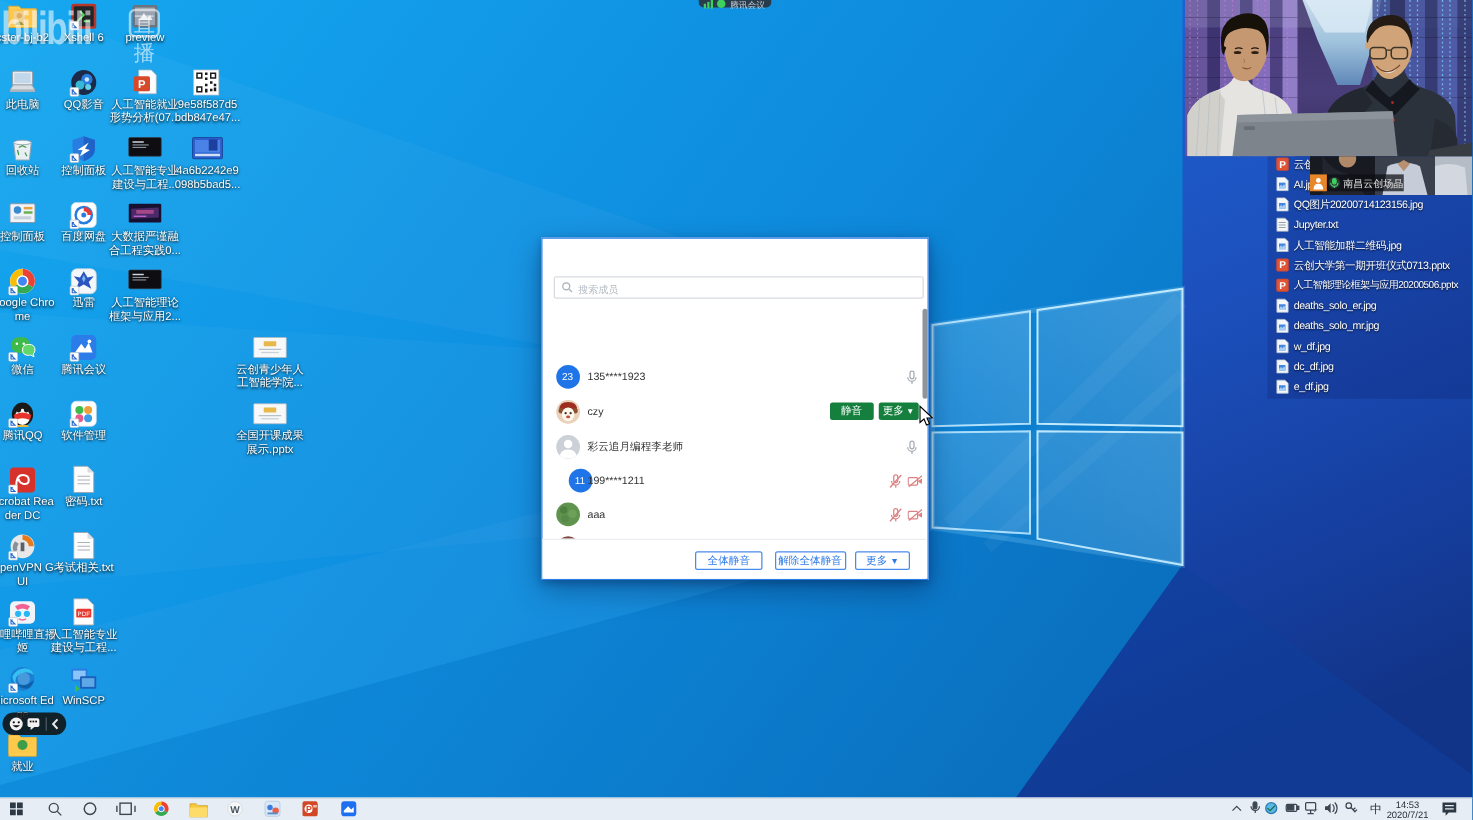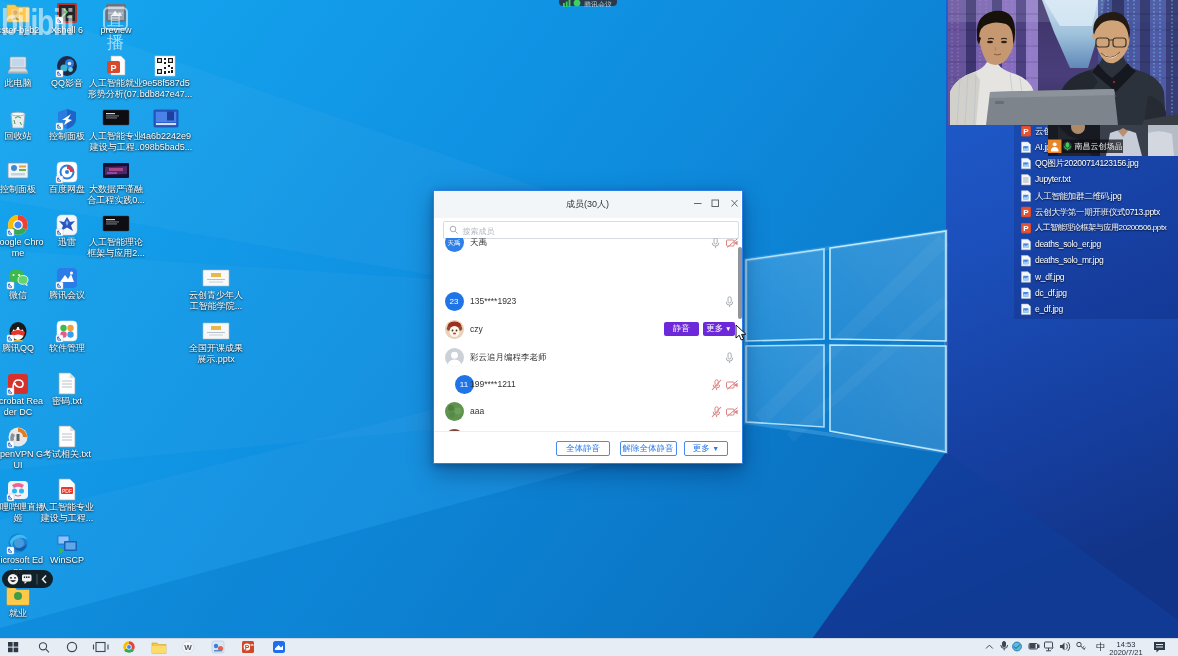--- a/index.html
+++ b/index.html
@@ -2,21 +2,21 @@
 <html><head><meta charset="utf-8">
 <style>
 html,body{margin:0;padding:0;}
 body{width:1178px;height:656px;overflow:hidden;font-family:"Liberation Sans",sans-serif;position:relative;background:#0f8cdc;}
 #scr{position:absolute;left:0;top:0;width:1178px;height:656px;overflow:hidden;}
 .abs{position:absolute;}
 .dlabel{position:absolute;width:64px;text-align:center;color:#fff;font-size:9px;line-height:10.5px;text-shadow:0 1px 2px rgba(0,0,0,.75),0 0 2px rgba(0,0,0,.5);}
 .mrow{position:absolute;left:0;width:307px;height:27px;}
 .av{position:absolute;left:10.5px;top:4px;width:19px;height:19px;border-radius:50%;text-align:center;color:#fff;overflow:hidden;}
 .mname{position:absolute;left:36px;top:0;height:27px;line-height:27px;font-size:8.5px;color:#333;}
-.btn-b{position:absolute;background:#6d28d9;border-radius:2px;color:#fff;font-size:8.5px;text-align:center;line-height:13.5px;height:13.5px;}
+.btn-b{position:absolute;background:#15803d;border-radius:2px;color:#fff;font-size:8.5px;text-align:center;line-height:13.5px;height:13.5px;}
 .btn-o{border:1px solid #4a8cee;border-radius:2px;color:#2b79e8;font-size:8.5px;text-align:center;line-height:13px;height:14.5px;background:#fff;box-sizing:border-box;white-space:nowrap;}
 .frow{position:absolute;left:1035px;width:143px;height:16.2px;color:#fff;font-size:8.5px;letter-spacing:-0.3px;line-height:16.2px;text-shadow:0 1px 1.5px rgba(0,0,0,.85);white-space:nowrap;overflow:hidden;}
 </style></head>
 <body>
 <div id="scr">
 <svg class="abs" style="left:0;top:0" width="1178" height="656" viewBox="0 0 1178 656">
  <defs>
   <linearGradient id="bgL" x1="0" y1="0" x2="1" y2="0.42">
    <stop offset="0" stop-color="#16a8f0"></stop>
    <stop offset="0.38" stop-color="#1094e4"></stop>
@@ -486,50 +486,28 @@
       </g>
  <circle cx="19.5" cy="21.2" r="4.6" fill="#2d3138"></circle>
  <g stroke="#3ecf5e" stroke-width="1" fill="none">
         <rect x="18.1" y="17.8" width="2.8" height="4.4" rx="1.4" fill="#3ecf5e"></rect>
         <path d="M16.6 21.2a2.9 2.9 0 0 0 5.8 0"></path>
         <line x1="19.5" y1="24.1" x2="19.5" y2="25.3"></line>
       </g>
  <text x="26.5" y="24.3" font-size="8" fill="#e4e4e4" font-family="Liberation Sans">南昌云创场晶</text>
 </svg>
 <div class="abs" id="dlg" style="left:433px;top:190px;width:310px;height:274px;background:#fff;border:1.5px solid #2e7ee8;box-sizing:border-box;box-shadow:0 8px 22px rgba(0,10,50,.35),0 2px 6px rgba(0,10,50,.25);">
- <div class="abs" style="left:0;top:0;width:307px;height:27px;background:#f3f6f9;">
-  <div class="abs" style="left:0;top:7px;width:307px;text-align:center;font-size:9px;color:#333;">成员(30人)</div>
-  <svg class="abs" style="left:258px;top:7px" width="48" height="11" viewBox="0 0 48 11">
-   <line x1="2" y1="5.5" x2="9.5" y2="5.5" stroke="#666" stroke-width="1"></line>
-   <rect x="20" y="2" width="6.5" height="6.5" fill="none" stroke="#666" stroke-width="1"></rect>
-   <path d="M39.5 2 L45.5 8.5 M45.5 2 L39.5 8.5" stroke="#666" stroke-width="1"></path>
-  </svg>
- </div>
  <div class="abs" style="left:8.5px;top:29.5px;width:294px;height:16px;border:1px solid #d8dce1;border-radius:2px;background:#fff;">
   <svg class="abs" style="left:5px;top:3px" width="10" height="10" viewBox="0 0 10 10">
           <circle cx="4" cy="4" r="2.8" fill="none" stroke="#a8afb8" stroke-width="1"></circle>
           <line x1="6.2" y1="6.2" x2="8.6" y2="8.6" stroke="#a8afb8" stroke-width="1"></line>
         </svg>
   <div class="abs" style="left:19px;top:4px;font-size:8px;color:#b3bac3;">搜索成员</div>
  </div>
  <div class="abs" id="mlist" style="left:0;top:47px;width:307px;height:193px;overflow:hidden;">
-  <div class="mrow" style="top:-9.5px;">
-   <div class="av" style="background:#2e7fe8;font-size:6.5px;line-height:19px;">天禹</div>
-   <div class="mname">天禹</div>
-   <svg class="abs" style="left:277px;top:8px" width="9" height="12" viewBox="0 0 9 12">
-            <rect x="3" y="0.8" width="3.2" height="6.2" rx="1.6" fill="none" stroke="#a5abb2" stroke-width="1"></rect>
-            <path d="M1.2 5.8a3.3 3.3 0 0 0 6.6 0" fill="none" stroke="#a5abb2" stroke-width="1"></path>
-            <line x1="4.6" y1="9.2" x2="4.6" y2="11.2" stroke="#a5abb2" stroke-width="1"></line>
-          </svg>
-   <svg class="abs" style="left:292px;top:9px" width="13" height="10" viewBox="0 0 13 10">
-            <rect x="0.5" y="2" width="7.6" height="6" rx="1" fill="none" stroke="#dd8282" stroke-width="1"></rect>
-            <path d="M8.6 4.6 L11.6 2.8 V7.2 L8.6 5.4Z" fill="#dd8282"></path>
-            <line x1="1" y1="9.4" x2="11.6" y2="0.6" stroke="#dd8282" stroke-width="1"></line>
-          </svg>
-  </div>
   <div class="mrow" style="top:49.5px;">
    <div class="av" style="background:#1f74e8;font-size:8px;line-height:19px;">23</div>
    <div class="mname">135****1923</div>
    <svg class="abs" style="left:291px;top:8px" width="9" height="12" viewBox="0 0 9 12">
             <rect x="3" y="0.8" width="3.2" height="6.2" rx="1.6" fill="none" stroke="#a5abb2" stroke-width="1"></rect>
             <path d="M1.2 5.8a3.3 3.3 0 0 0 6.6 0" fill="none" stroke="#a5abb2" stroke-width="1"></path>
             <line x1="4.6" y1="9.2" x2="4.6" y2="11.2" stroke="#a5abb2" stroke-width="1"></line>
           </svg>
   </div>
   <div class="mrow" style="top:77.5px;">

